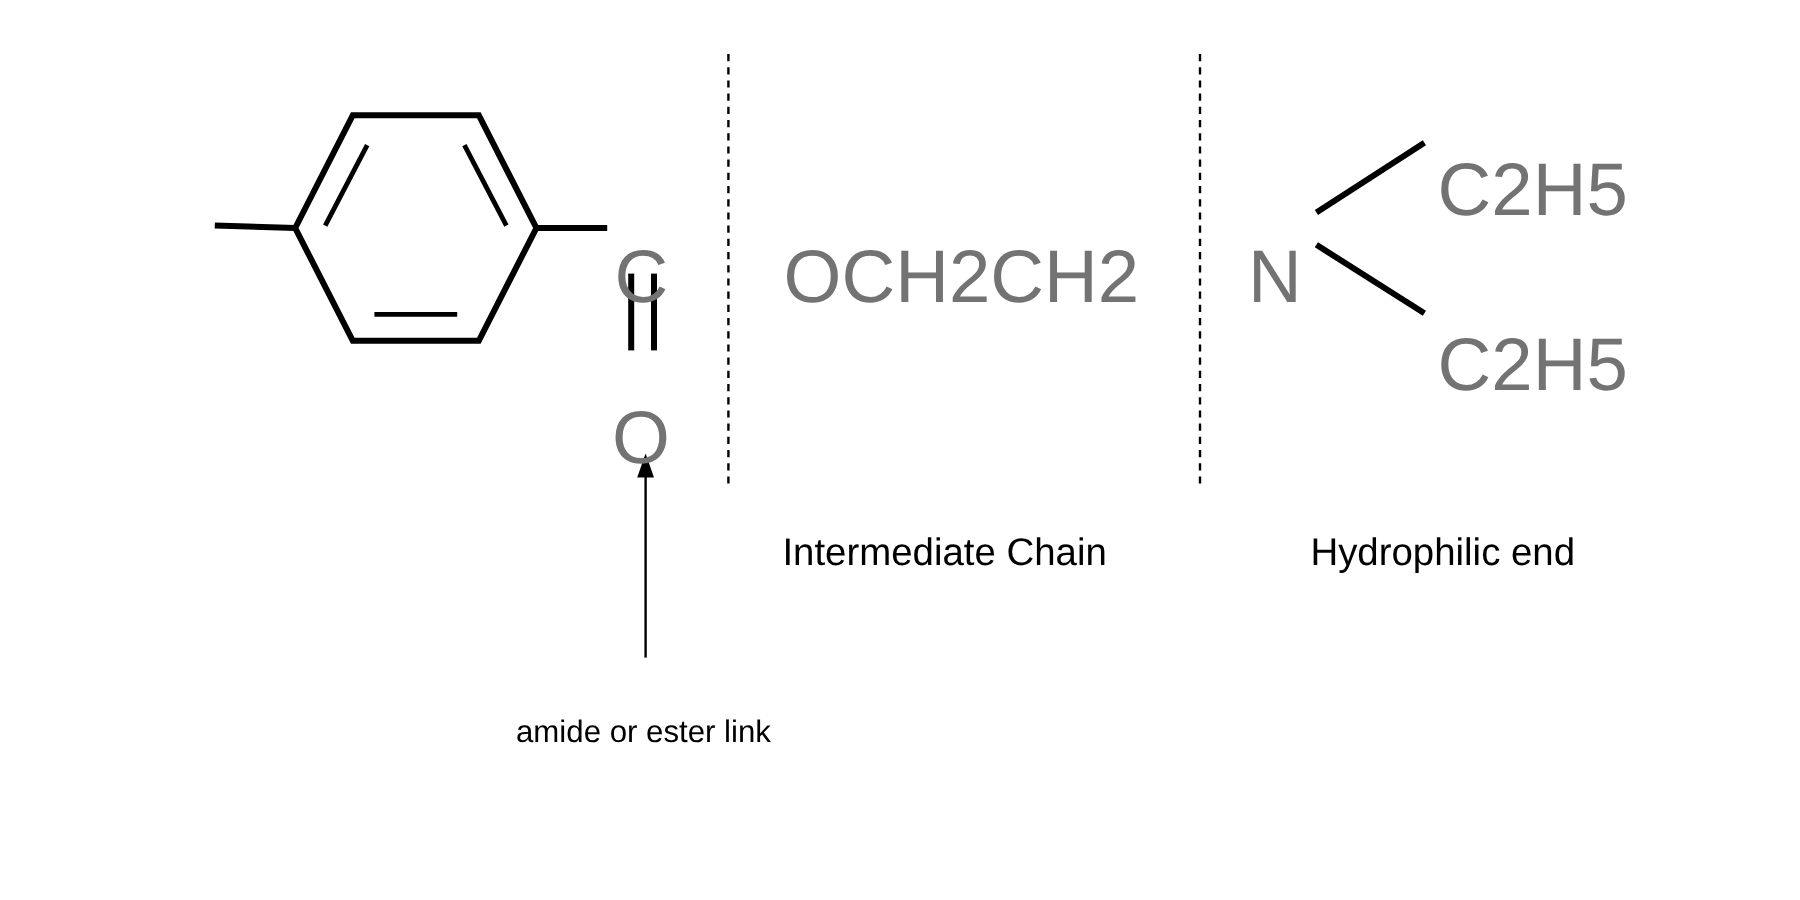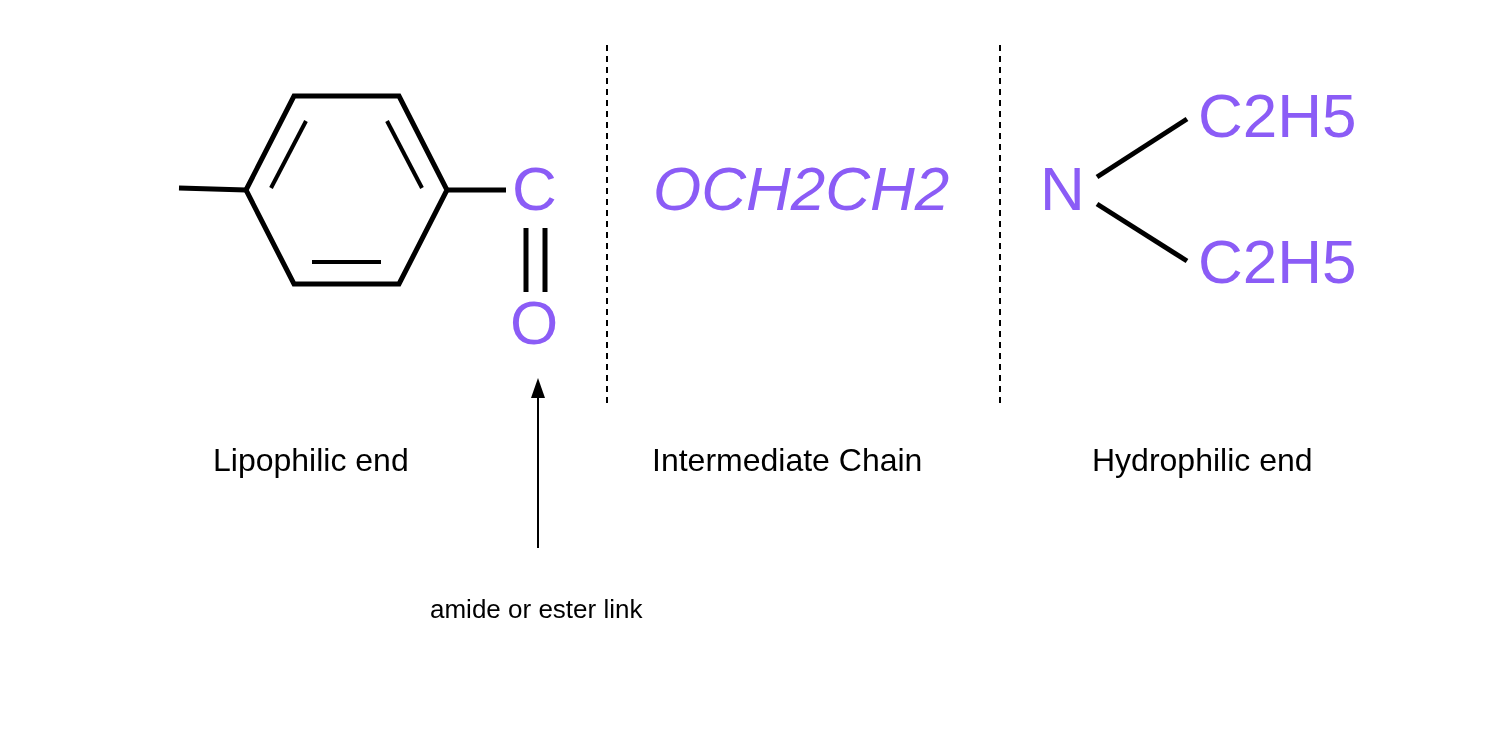--- a/index.html
+++ b/index.html
@@ -21,21 +21,22 @@
     left: 0;
     top: 0;
     width: 1500px;
     height: 750px;
   }
   .formula {
     position: absolute;
     font-size: 62px;
     line-height: 1;
     white-space: nowrap;
-    color: #8b5cf6;
+    color: #737373;
+    margin-top: 43px;
   }
   .section-label {
     position: absolute;
     font-size: 32px;
     line-height: 1;
     white-space: nowrap;
     color: #000000;
   }
   .annotation {
     position: absolute;
@@ -73,29 +74,28 @@
 
     <line x1="538" y1="548" x2="538" y2="392" stroke="#000000" stroke-width="2"></line>
     <polygon points="538,378 531,398 545,398" fill="#000000"></polygon>
   </svg>
 
 
   <div class="formula" style="left:512px; top:158px;">C</div>
 
   <div class="formula" style="left:510px; top:292px;">O</div>
 
-  <div class="formula" style="left:653px; top:158px;font-style:italic;">OCH2CH2</div>
+  <div class="formula" style="left:653px; top:158px;">OCH2CH2</div>
 
   <div class="formula" style="left:1040px; top:158px;">N</div>
 
   <div class="formula" style="left:1198px; top:85px;">C2H5</div>
 
   <div class="formula" style="left:1198px; top:231px;">C2H5</div>
 
-  <div class="section-label" style="left:213px; top:444px;">Lipophilic end</div>
 
   <div class="section-label" style="left:652px; top:444px;">Intermediate Chain</div>
 
   <div class="section-label" style="left:1092px; top:444px;">Hydrophilic end</div>
 
   <div class="annotation" style="left:430px; top:584px;margin-top:12px;">amide or ester link</div>
 
 </div>
 
 </body></html>

